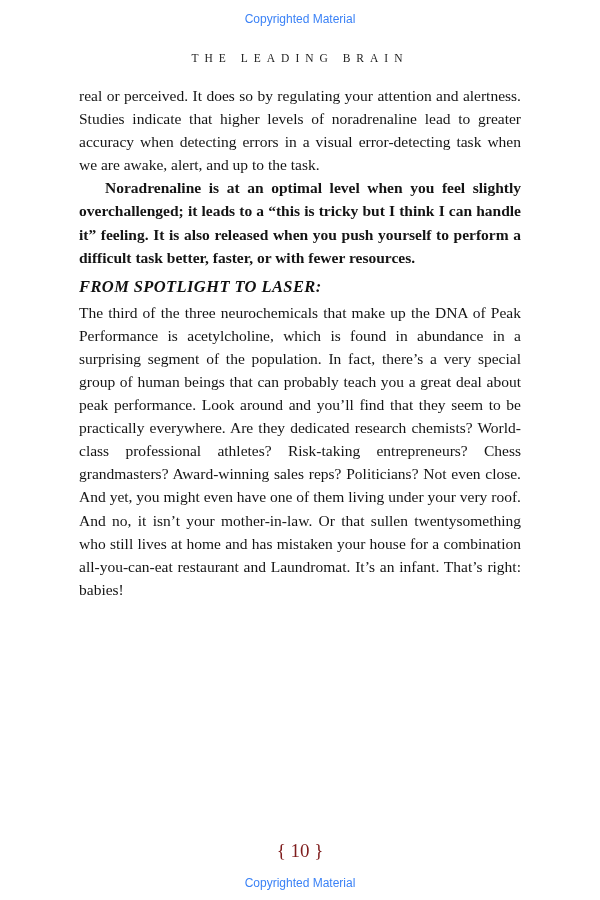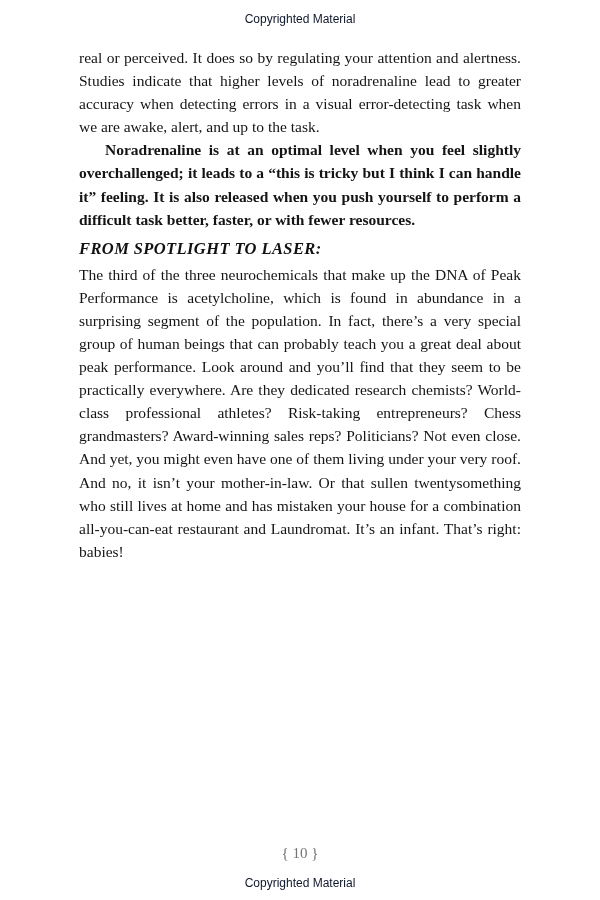--- a/index.html
+++ b/index.html
@@ -13,21 +13,21 @@
   .book-page {
     position: relative;
     width: 600px;
     height: 900px;
     background: #ffffff;
   }
   .copyright {
     text-align: center;
     font-family: "Liberation Sans", sans-serif;
     font-size: 12px;
-    color: #0f172a;
+    color: #3b82f6;
   }
   .copyright.top { padding-top: 12px; }
   .copyright.bottom {
     position: absolute;
     bottom: 10px;
     left: 0;
     right: 0;
   }
   .running-header {
     text-align: center;
@@ -57,31 +57,32 @@
     margin-bottom: 2px;
     text-align: left;
     color: #111111;
   }
   .page-number {
     position: absolute;
     bottom: 38px;
     left: 0;
     right: 0;
     text-align: center;
-    font-size: 15px;
-    color: #737373;
+    font-size: 19px;
+    color: #7f1d1d;
   }
 </style>
 </head>
 <body>
 
 <div class="book-page">
 
   <div class="copyright top">Copyrighted Material</div>
 
+  <div class="running-header">THE LEADING BRAIN</div>
 
   <div class="text-block">
 
     <p class="para">real or perceived. It does so by regulating your attention and alertness. Studies indicate that higher levels of noradrenaline lead to greater accuracy when detecting errors in a visual error-detecting task when we are awake, alert, and up to the task.</p>
 
     <p class="para indent">Noradrenaline is at an optimal level when you feel slightly overchallenged; it leads to a “this is tricky but I think I can handle it” feeling. It is also released when you push yourself to perform a difficult task better, faster, or with fewer resources.</p>
 
     <h2 class="section-heading">
       <span>FROM SPOTLIGHT TO LASER:</span><br>
     </h2>

